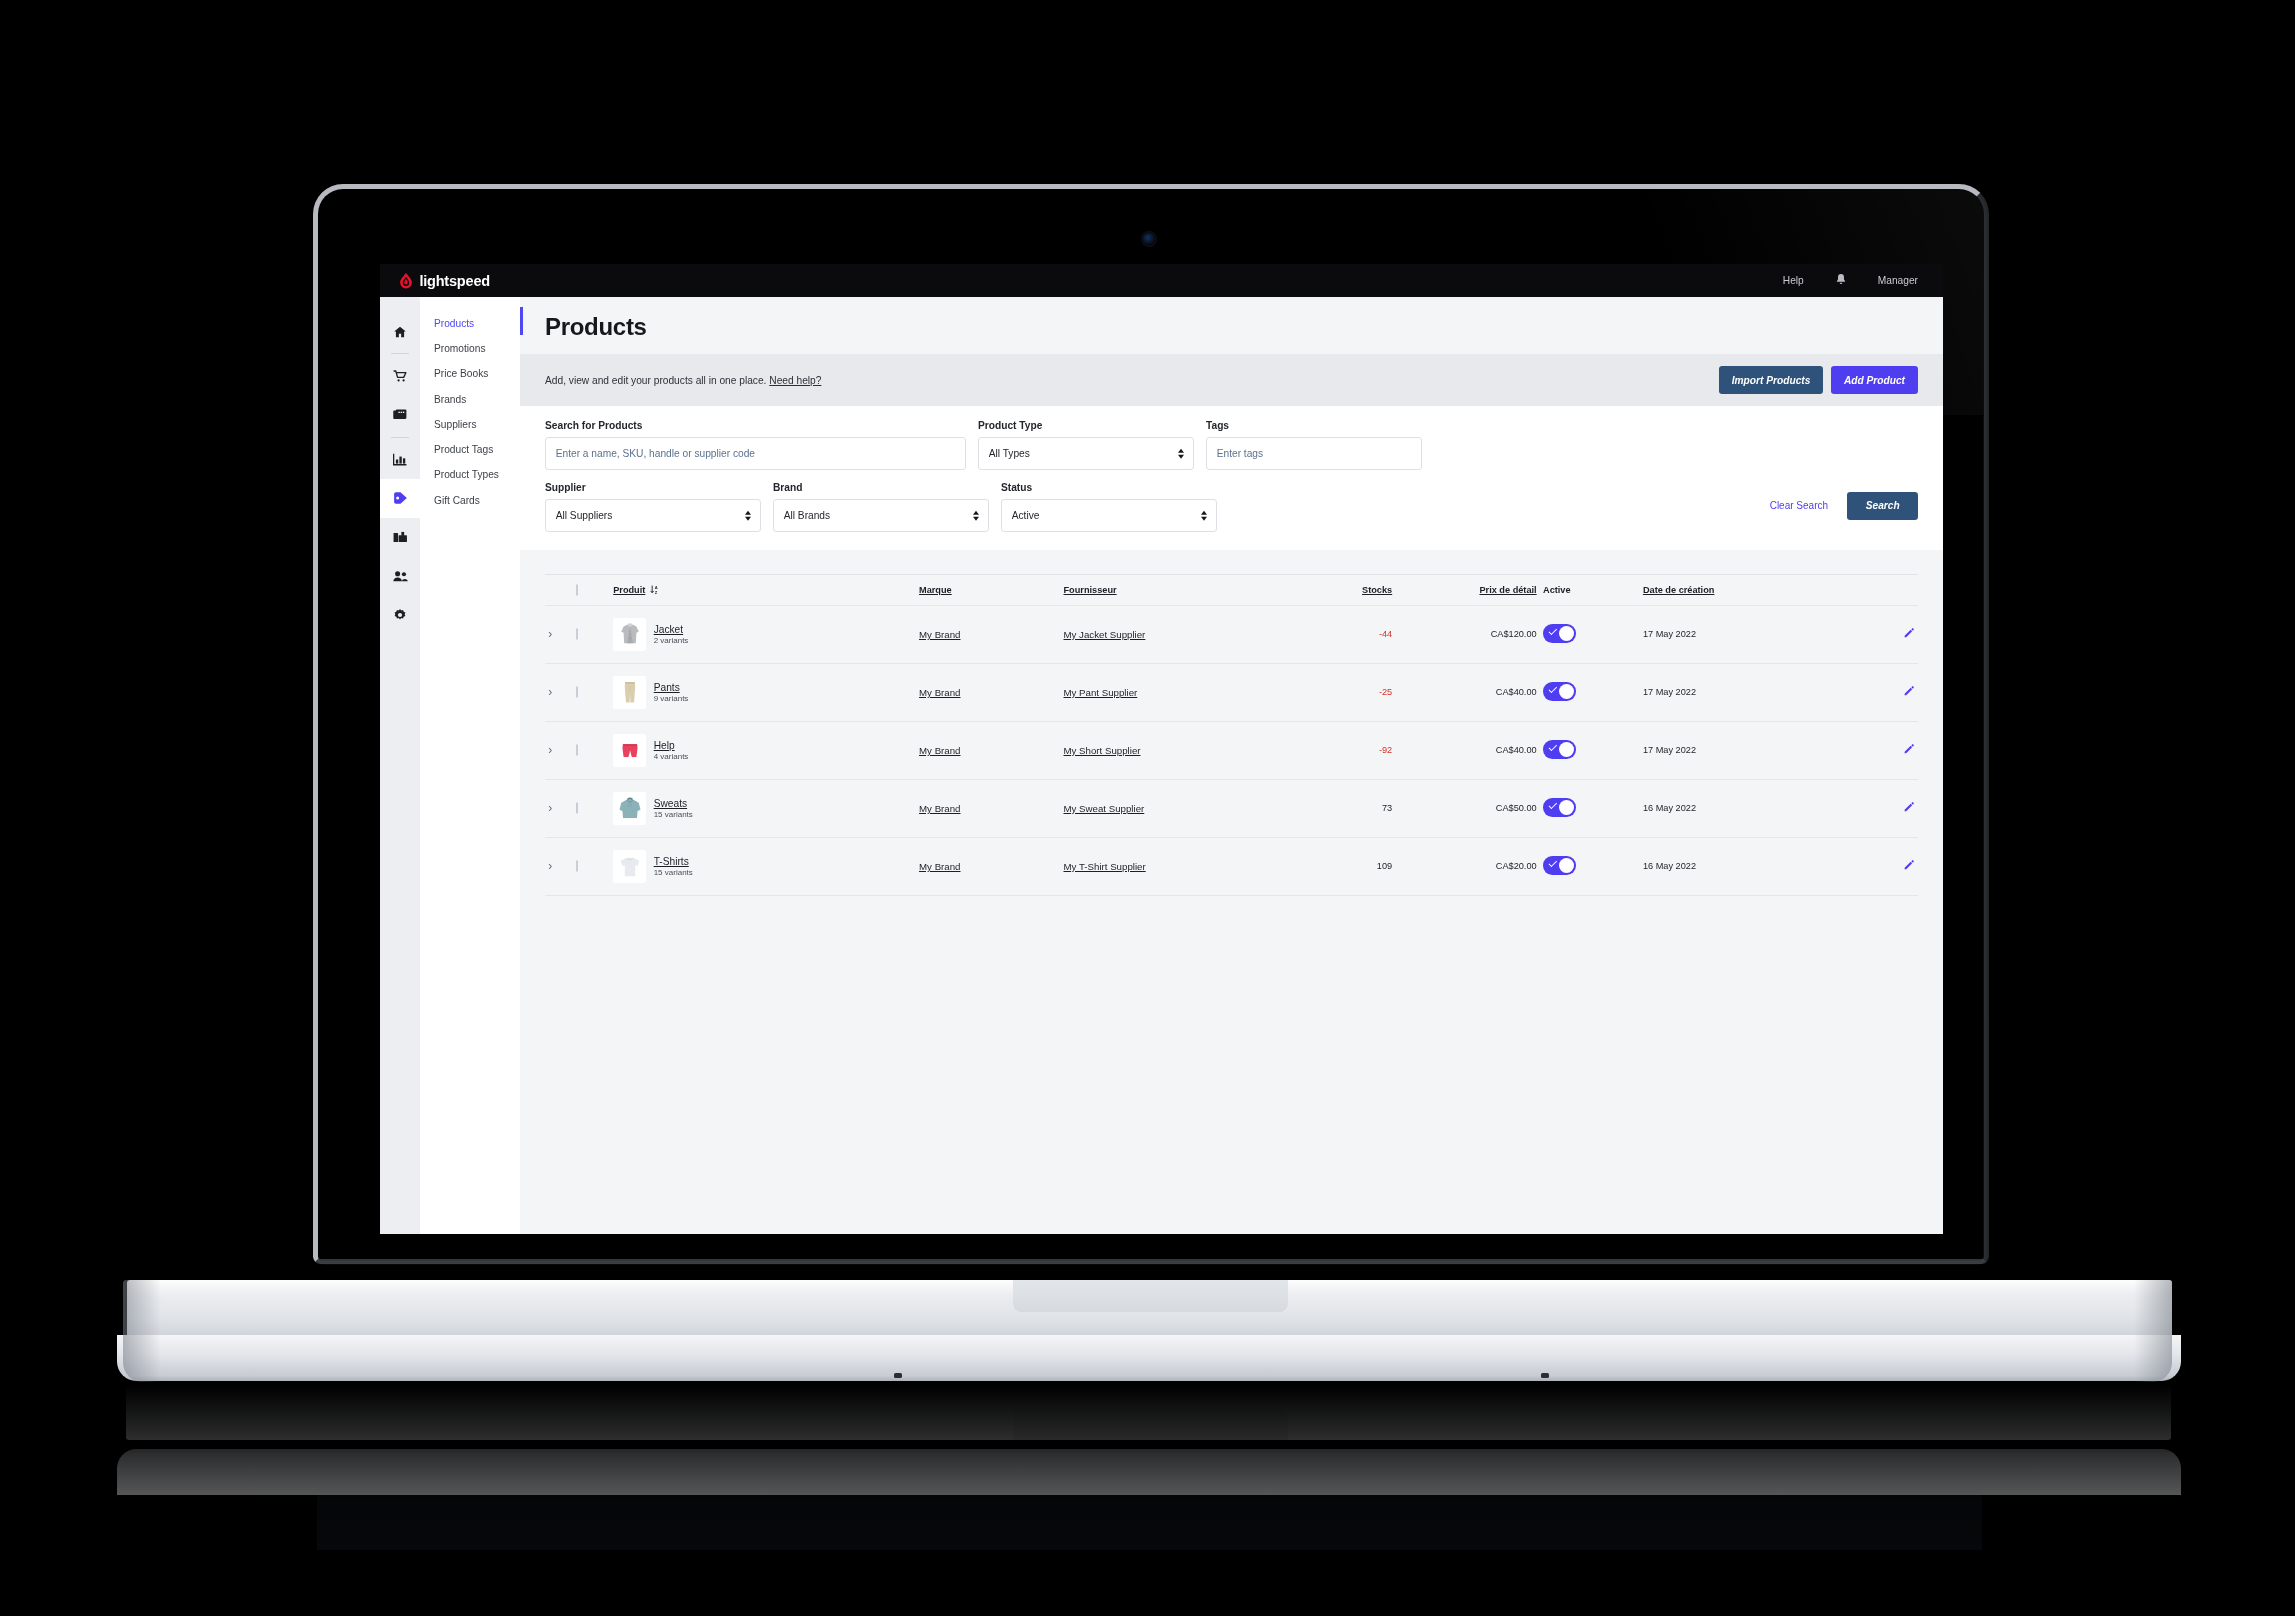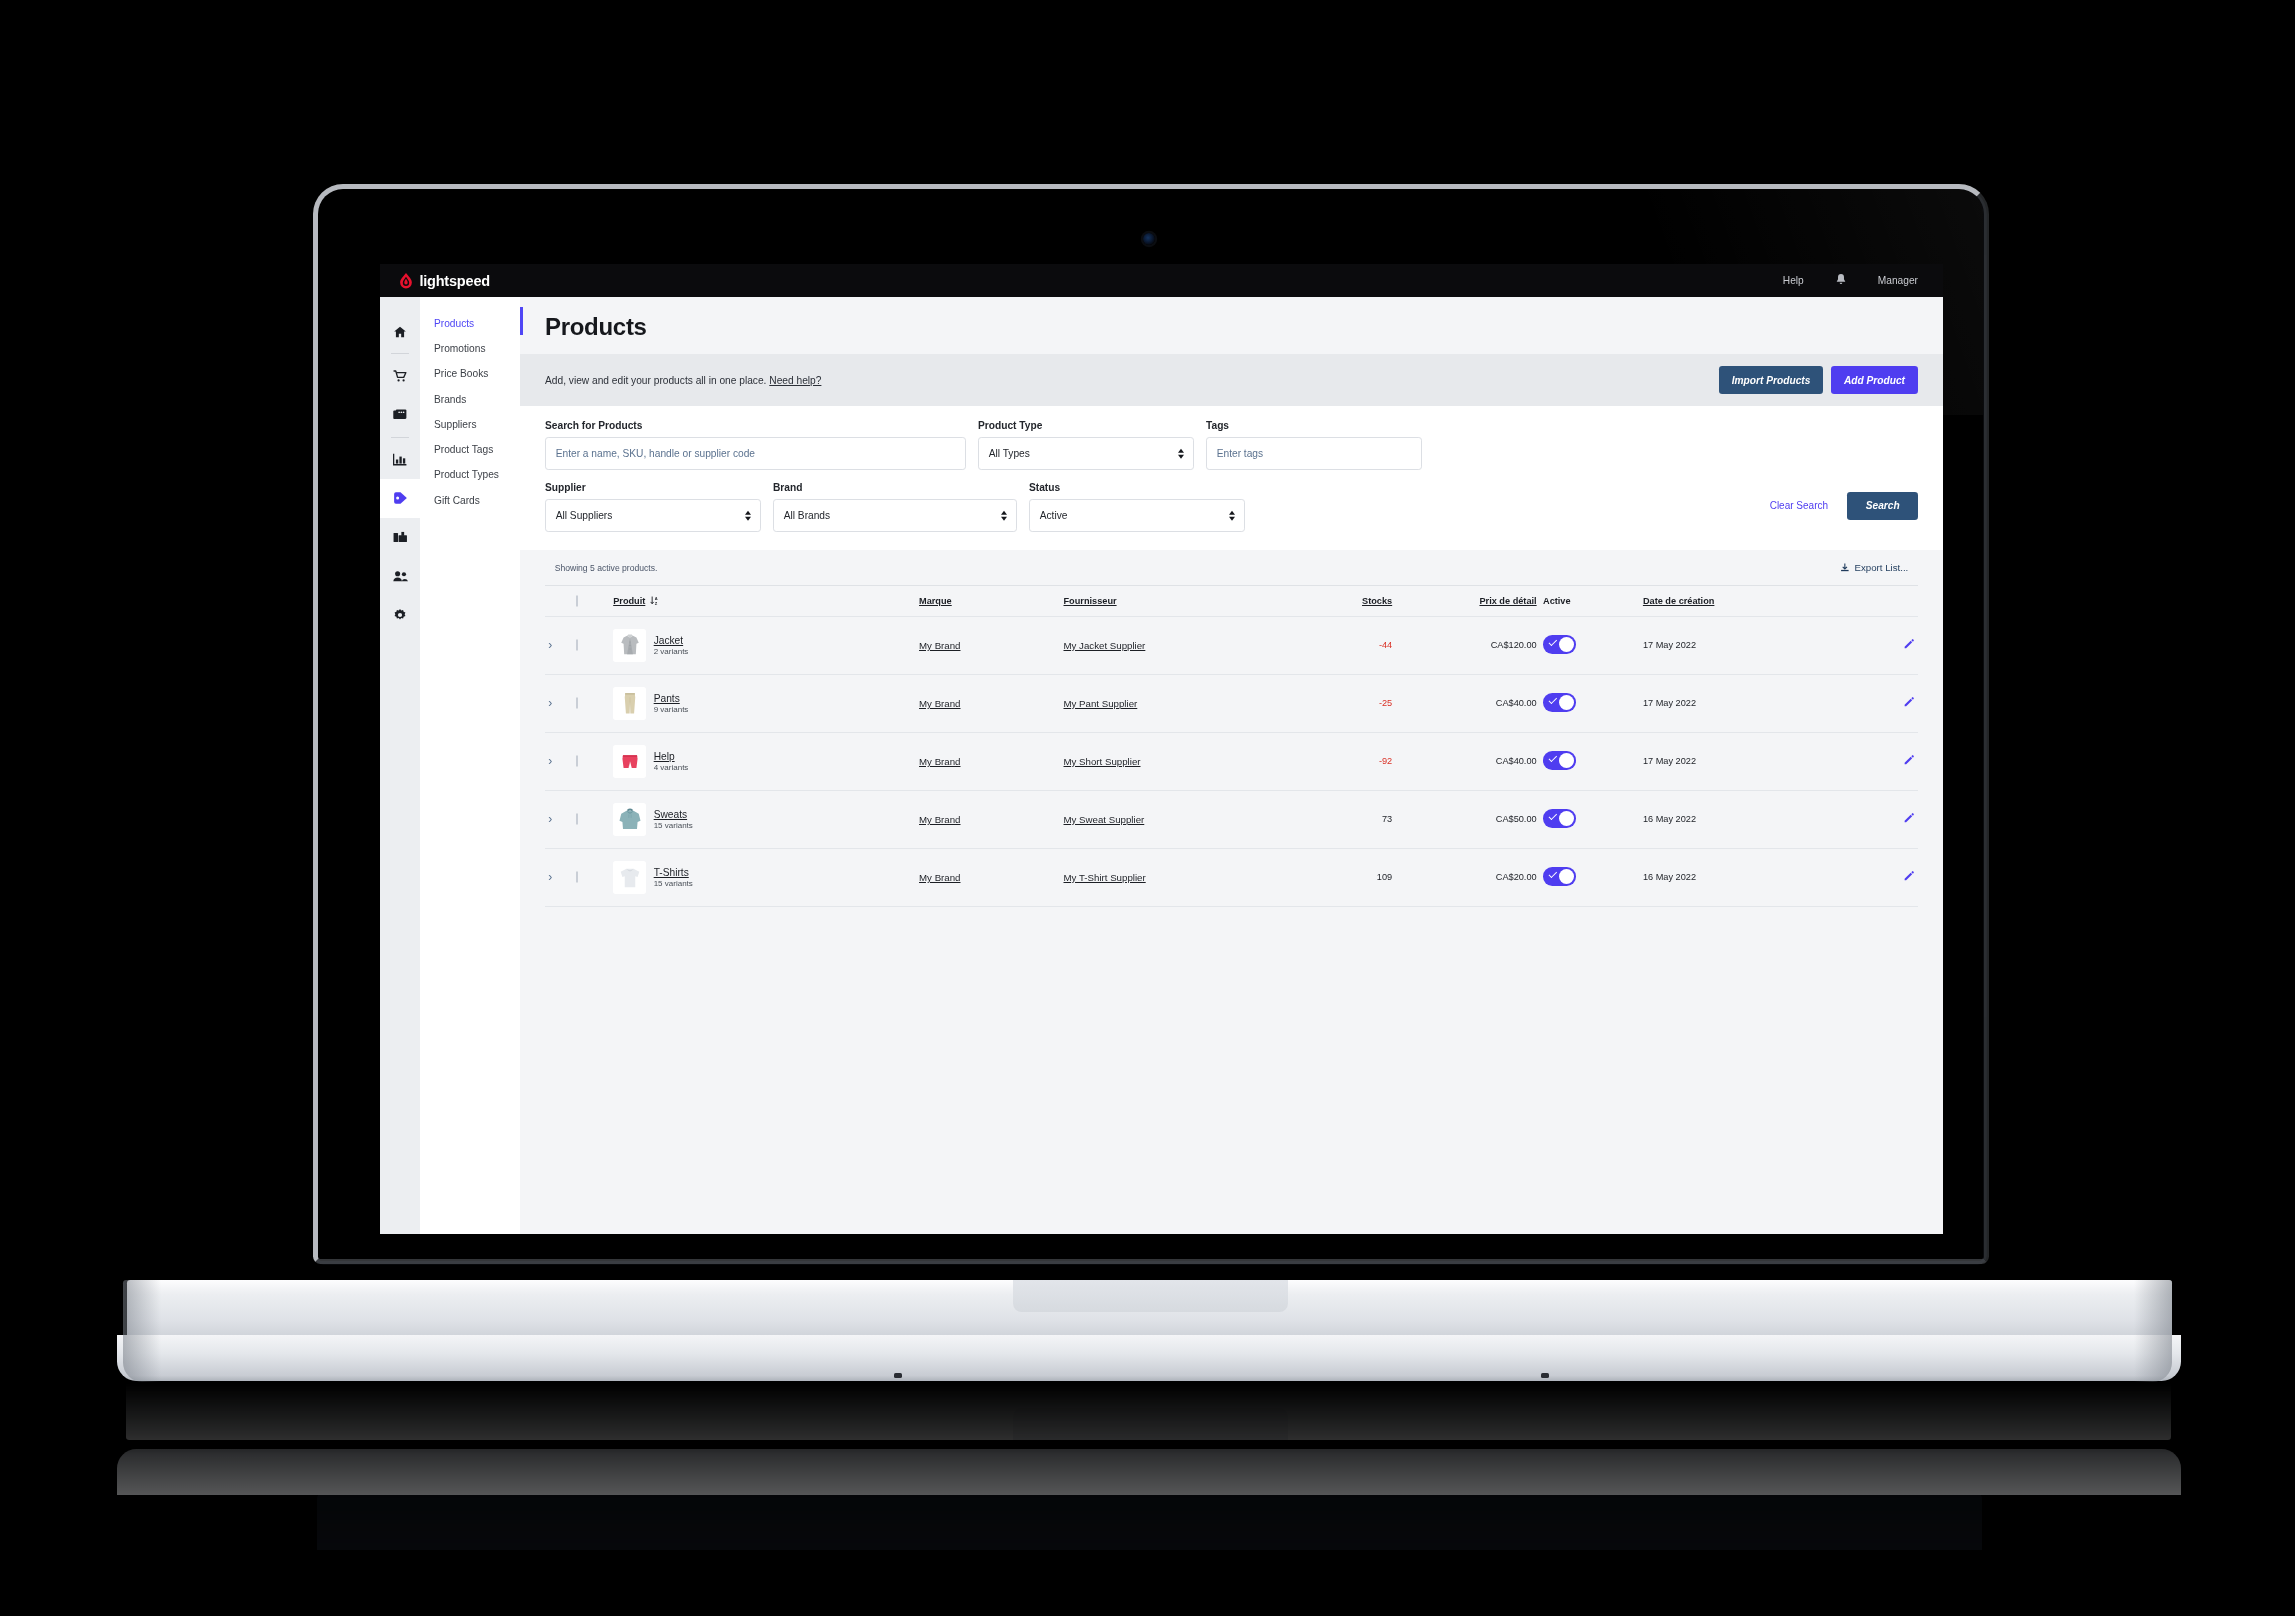--- a/index.html
+++ b/index.html
@@ -153,21 +153,21 @@
   .control.ph { color:#5b728f; }
   .spin { position:absolute; right:8.6px; top:50%; transform:translateY(-50%); display:flex; flex-direction:column; gap:2.7px; }
   .spin i { display:block; width:0; height:0; border-left:3.8px solid transparent; border-right:3.8px solid transparent; }
   .spin i.up { border-bottom:4.8px solid #16181d; }
   .spin i.dn { border-top:4.8px solid #16181d; }
 
   .w-search { width: 421px; }
   .w-type   { width: 216px; }
   .w-tags   { width: 216px; }
   .w-supp   { width: 216px; }
-  .w-brand  { width: 244px; }
+  .w-brand  { width: 216px; }
   .w-status { width: 216px; }
 
   .filter-actions { display:flex; align-items:center; gap: 19.4px; margin-left:auto; padding-bottom: 3.2px; }
   .link-clear { color:#4f3df0; font-size:10px; cursor:pointer; }
   .btn-search { background:#2e5279; padding: 8.6px 18.3px; }
 
   .table-wrap { background:#f4f5f7; flex:1; padding: 12px 25px 0 25px; }
   .table-head-row { display:flex; align-items:center; justify-content:space-between; padding: 0 9.7px 0 9.7px; }
   .showing { font-size:8.6px; color:#4a5568; }
   .export { font-size:9.7px; color:#1f3b5c; display:flex; align-items:center; gap:4.3px; cursor:pointer; }
@@ -391,30 +391,20 @@
               </div>
             </div>
             <div class="filter-actions">
               <span class="link-clear">Clear Search</span>
               <button class="btn btn-search">Search</button>
             </div>
           </div>
         </div>
 
         <div class="table-wrap">
-          <div class="table-head-row">
-            <span class="showing">Showing 5 active products.</span>
-            <span class="export">
-              <svg width="9.7" height="9.7" viewBox="0 0 18 18">
-                <path d="M9 1 v9 M5 7 l4 4 4-4" fill="none" stroke="#1f3b5c" stroke-width="2"></path>
-                <path d="M2 14 h14" stroke="#1f3b5c" stroke-width="2.4"></path>
-              </svg>
-              <span>Export List...</span>
-            </span>
-          </div>
 
           <table>
             <colgroup>
               <col class="c-exp">
                 <col class="c-chk">
                 <col class="c-prod">
                 <col class="c-brand">
               <col class="c-supp">
                 <col class="c-stock">
                 <col class="c-price">

